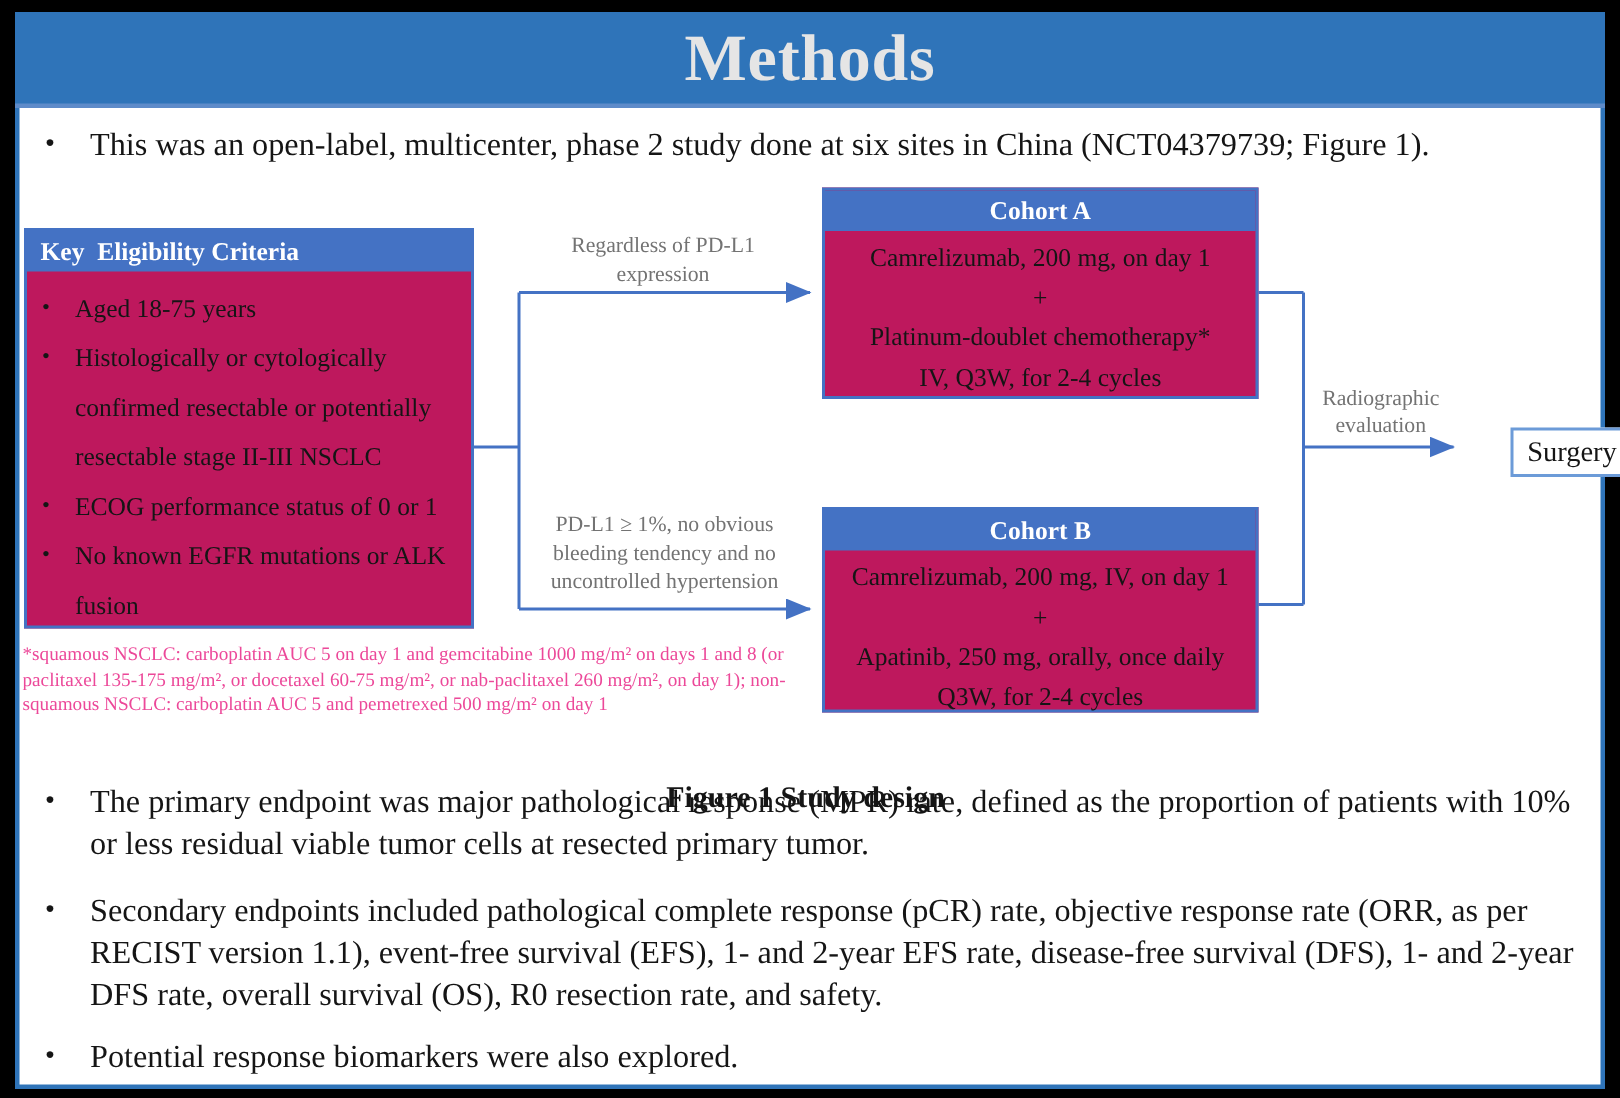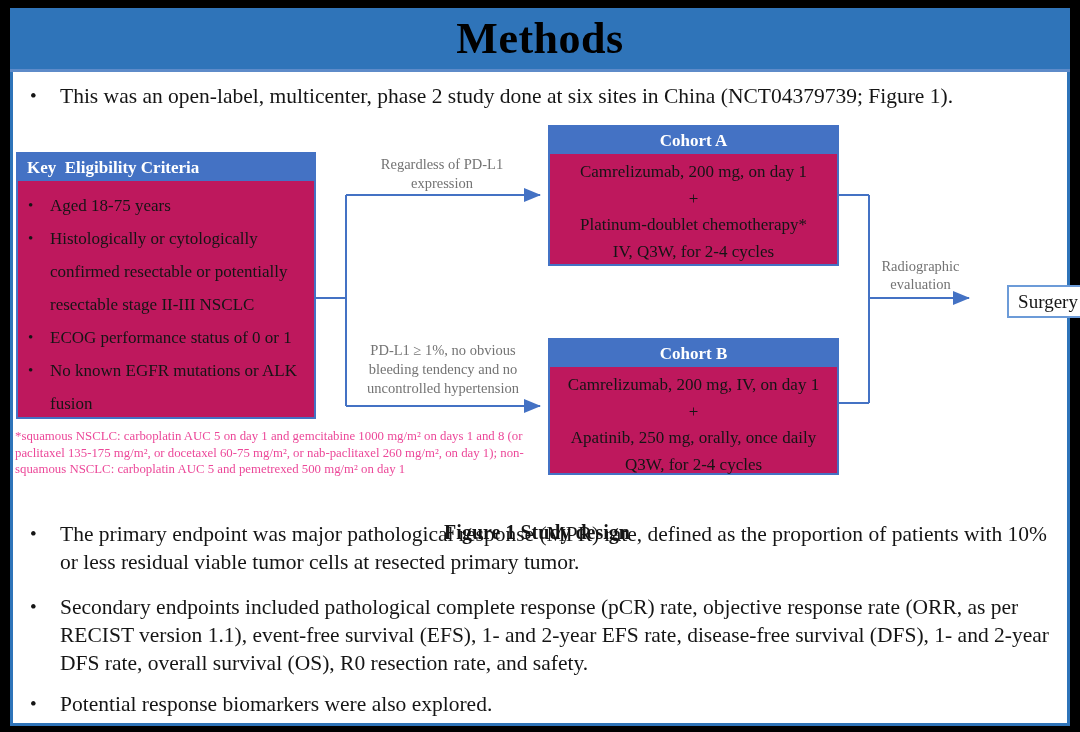--- a/index.html
+++ b/index.html
@@ -22,21 +22,21 @@
   .panel{
     position:absolute;left:10px;top:8px;width:1060px;height:718px;
     background:#fff;border:3px solid var(--titlebar);
   }
   .titlebar{
     position:absolute;left:10px;top:8px;width:1060px;height:64px;
     background:var(--titlebar);border-bottom:3px solid var(--titlebar-edge);
     display:flex;align-items:center;justify-content:center;
   }
   .titlebar h1{
-    color:#000000;font-size:44px;font-weight:bold;letter-spacing:.5px;
+    color:#e5e5e5;font-size:44px;font-weight:bold;letter-spacing:.5px;
   }
   .bullet-row{
     position:absolute;display:flex;font-size:21.5px;line-height:28px;
   }
   .bullet-row .dot{width:30px;flex:0 0 30px;font-size:19px;}
   .intro{left:30px;top:82px;width:1025px;}
   .b2{left:30px;top:520px;width:1022px;}
   .b3{left:30px;top:593px;width:1022px;}
   .b4{left:30px;top:690px;width:1022px;}
 

